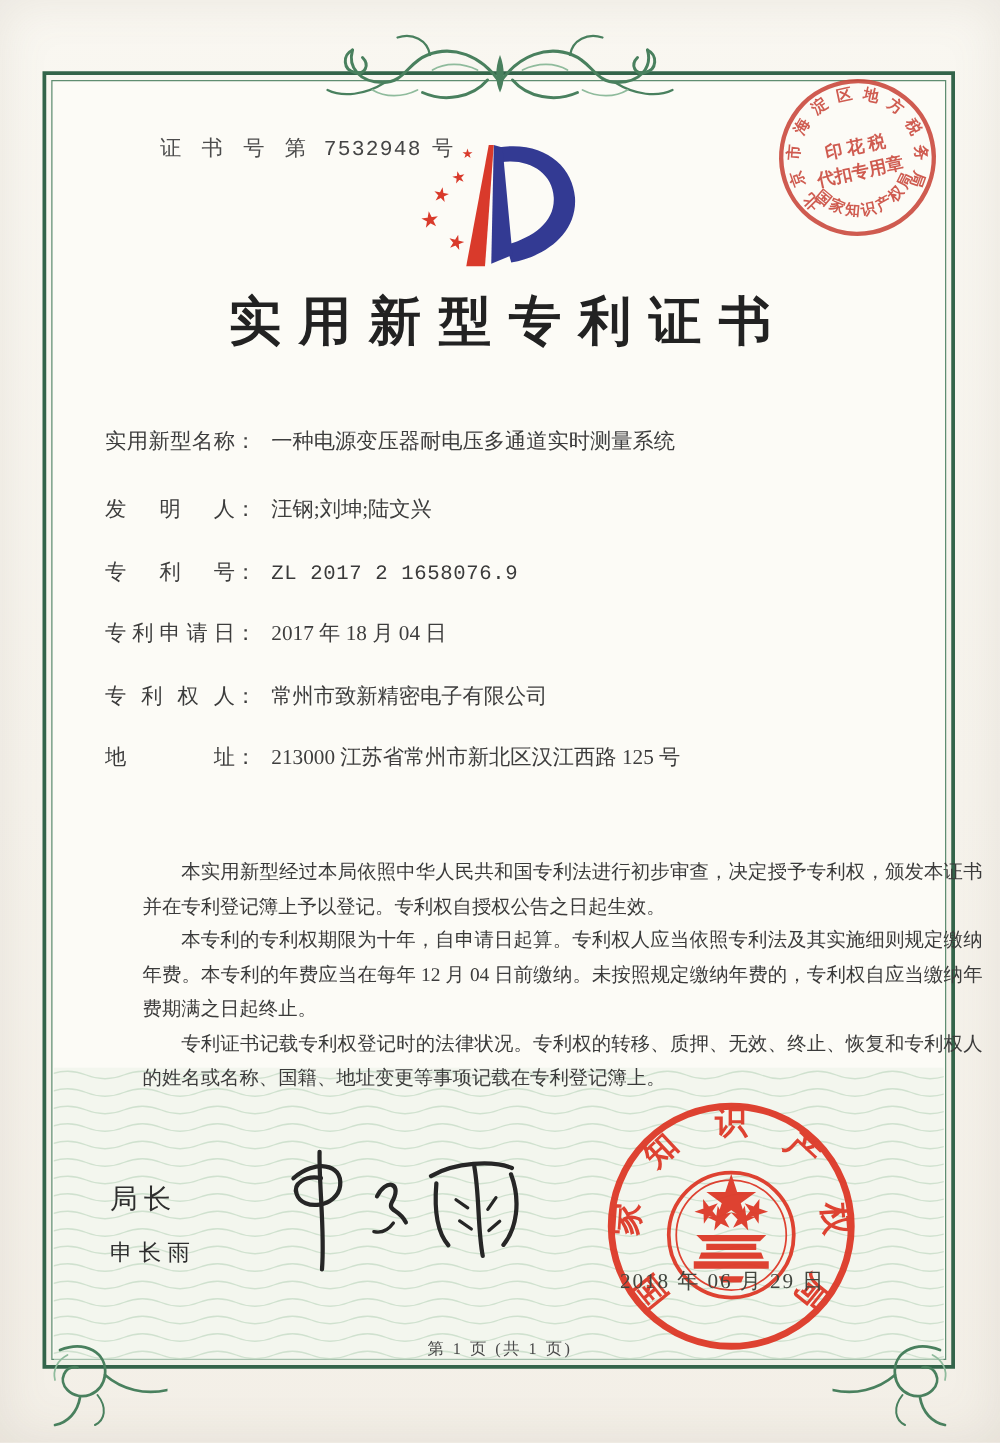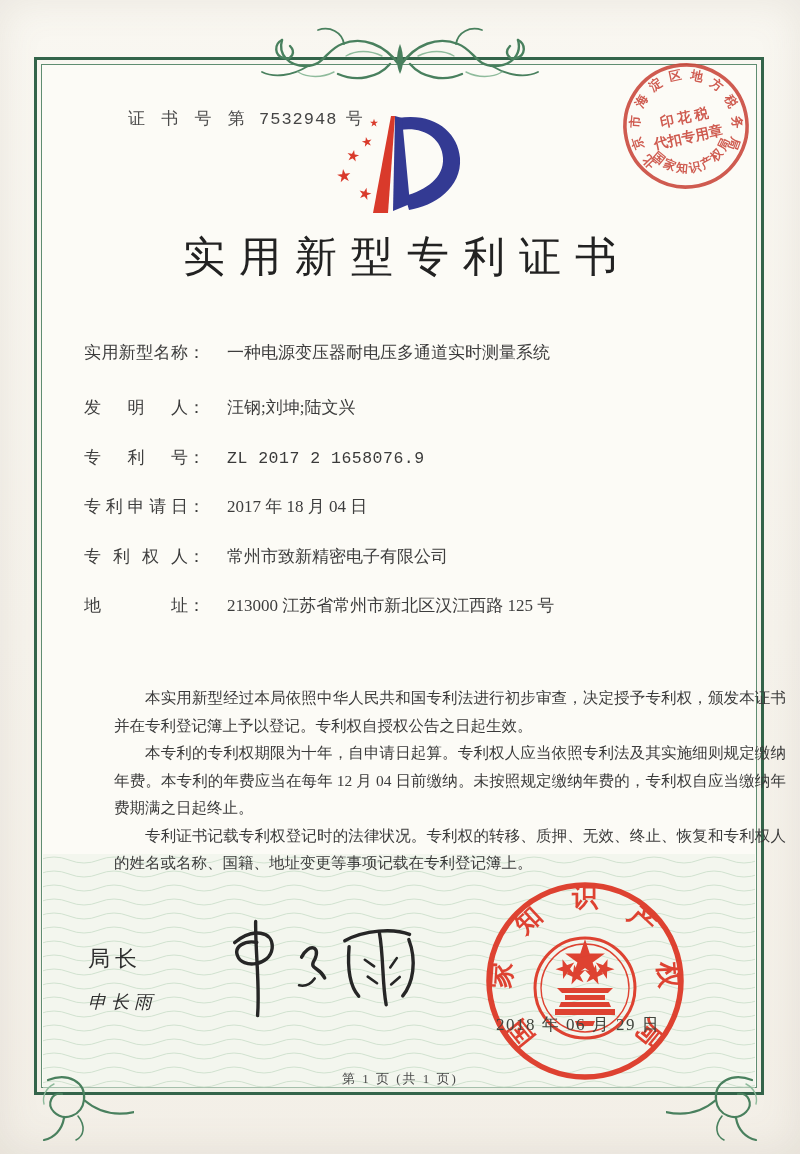--- a/index.html
+++ b/index.html
@@ -17,32 +17,32 @@
     border:1px solid #5f8d71; background:#fcfbf6; }
   .wave-band{ position:absolute; left:43px; top:854px; width:712px; height:238px; }
   .cert-no{ position:absolute; left:85px; top:107px; font-size:17px; color:#4c4c4c; white-space:nowrap;margin-left:43px;}
   .cert-no .pre,.cert-no .suf{ letter-spacing:6px; }
   .cert-no .num{ font-family:"Liberation Mono","DejaVu Sans Mono",monospace; letter-spacing:1px; padding:0 4px; color:#454545;}
   .logo{ position:absolute; left:322px; top:112px; width:156px; height:118px; }
   .tax-stamp{ position:absolute; left:610px; top:50px; width:152px; height:152px;
     transform:rotate(-12deg); opacity:.88; }
   .tax-stamp text{ fill:#c9463a; font-family:"Liberation Serif",serif; font-weight:bold;}
   .title{ position:absolute; left:0; top:229px; width:100%; text-align:center;
-    font-size:42px; font-weight:400; letter-spacing:14px; padding-left:14px; color:#222; }
+    font-size:42px; font-weight:700; letter-spacing:14px; padding-left:14px; color:#222; }
   .frow{ position:absolute; left:84px; right:66px; font-size:17px; color:#3d3d3d; white-space:nowrap;}
   .flabel{ display:inline-block; width:104px; text-align:justify; text-align-last:justify; vertical-align:top;}
   .fcolon{ display:inline-block; }
-  .fvalue{ margin-left:22px; }
+  .fvalue{ margin-left:12px; }
   .mono{ font-family:Liberation Mono, monospace; font-size:16.5px; letter-spacing:.5px; color:#3a3a3a;}
   .fgroup2{ position:absolute; left:368px; top:0; }
   .paras{ position:absolute; left:70px; width:672px; top:684px;margin-left:44px; }
   .paras p{ font-size:15.5px; line-height:1.78; text-indent:2em; text-align:justify;
     color:#3b3b3b; margin:0; }
   .sig-title{ position:absolute; left:88px; top:944px; font-size:22px; letter-spacing:5px; color:#2e2e2e;}
-  .sig-name{ position:absolute; left:88px; top:990px; font-size:18px; letter-spacing:5px; color:#2e2e2e;font-style:italic;}
+  .sig-name{ position:absolute; left:88px; top:990px; font-size:18px; letter-spacing:5px; color:#2e2e2e;}
   .sig-script{ position:absolute; left:198px; top:902px; width:250px; height:125px; transform:rotate(-3deg);}
   .seal{ position:absolute; left:482px; top:878px; width:206px; height:206px; opacity:.94;}
   .seal text{ fill:#dd3726; font-family:"Liberation Serif",serif; }
   .seal-date{ position:absolute; left:496px; top:1013px; font-size:17px; letter-spacing:1.5px;
     color:#41453e; white-space:nowrap; }
   .footer{ position:absolute; left:0; top:1070px; width:100%; text-align:center;
     font-size:13px; letter-spacing:2px; color:#4a4a4a; }
   .ornament-top{ position:absolute; left:258px; top:14px; width:284px; height:78px; }
   .ornament-bl{ position:absolute; left:34px; top:1070px; width:100px; height:78px; }
   .ornament-br{ position:absolute; left:666px; top:1070px; width:100px; height:78px; transform:scale(-1,1);}

